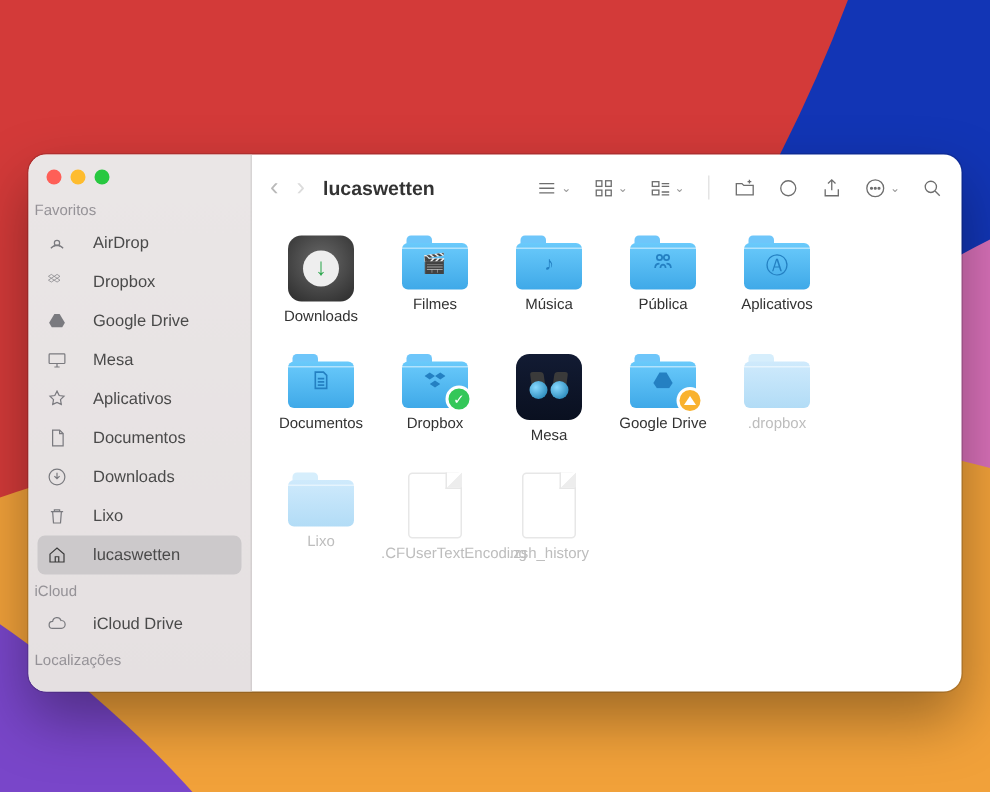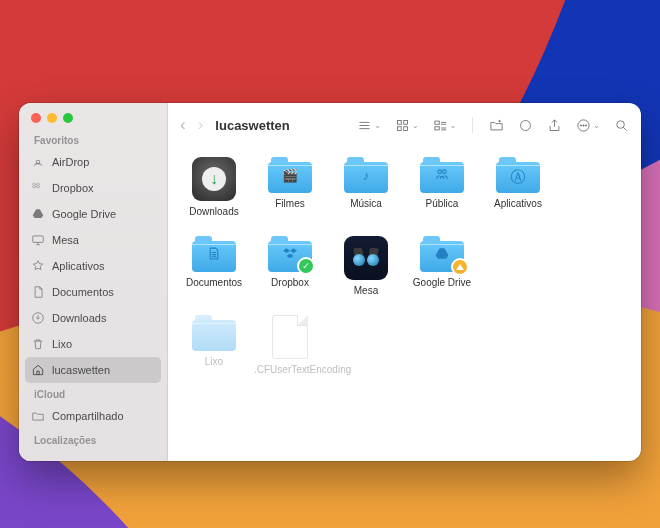--- a/index.html
+++ b/index.html
@@ -47,22 +47,22 @@
     border-right:1px solid rgba(0,0,0,.08);
     font-size:11px;color:var(--sidebar-txt);
     overflow:hidden;
     position:relative;
   }
   .traffic{display:flex;gap:6px;padding:10px 12px 6px;}
   .dot{width:10px;height:10px;border-radius:50%;}
   .dot.r{background:#fe5f57;}
   .dot.y{background:#febc2e;}
   .dot.g{background:#28c840;}
-  .sec-title{padding:6px 15px 3px;font-size:10px;color:var(--sidebar-sec);font-weight:700;}
-  .sb-item{display:flex;align-items:center;gap:7px;padding:4px 12px;height:18px;line-height:18px;cursor:default;}
+  .sec-title{padding:6px 4px 3px;font-size:10px;color:var(--sidebar-sec);font-weight:400;}
+  .sb-item{display:flex;align-items:center;gap:17px;padding:4px 12px;height:18px;line-height:18px;cursor:default;}
   .sb-item.sel{background:var(--sidebar-bg-sel);border-radius:5px;margin:0 6px;padding:4px 6px;}
   .sb-icon{width:14px;height:14px;display:flex;align-items:center;justify-content:center;color:#7a7a7f;}
   .sb-icon svg{width:14px;height:14px;stroke:#7a7a7f;fill:none;stroke-width:1.4;}
   .sb-icon.sel svg{stroke:#3b3b3b;}
   .fade{position:absolute;left:0;right:0;bottom:0;height:14px;background:linear-gradient(to bottom,rgba(229,224,225,0),#e5e0e1);} 
 
   
   .main{flex:1;display:flex;flex-direction:column;}
   .toolbar{height:44px;flex:0 0 44px;display:flex;align-items:center;padding:0 12px;gap:8px;}
   .nav-arrows{display:flex;gap:12px;color:#b9b9b9;}
@@ -215,24 +215,24 @@
             <path d="M10 20v-6h4v6"></path>
           </svg>
         </span>
         <span>lucaswetten</span>
       </div>
 
     <div class="sec-title">iCloud</div>
     <div class="sb-item">
         <span class="sb-icon">
           <svg viewBox="0 0 24 24">
-            <path d="M3 7h6l2 2h10v10H3z"></path>
-          </svg>
-        </span>
-        <span>Compartilhado</span>
+            <path d="M7 17a4 4 0 0 1 0-8 5 5 0 0 1 9.6-1A4 4 0 0 1 17 17z"></path>
+          </svg>
+        </span>
+        <span>iCloud Drive</span>
       </div>
 
     <div class="sec-title">Localizações</div>
 
     <div class="fade"></div>
   </div>
 
   <div class="main">
     <div class="toolbar">
       <div class="nav-arrows">
@@ -396,32 +396,46 @@
                 <div class="glyph"><svg width="14" height="12" viewBox="0 0 24 20">
                     <path d="M8 2h8l7 12-4 6H5L1 14z" fill="currentColor"></path>
                   </svg></div>
               </div>
               <div class="badge gd">
                 <div class="gd-tri"></div>
               </div>
             </div>
             <div class="label norm">Google Drive</div>
           </div>
+          <div class="cell">
+            <div style="position: relative;">
+              <div class="folder light">
+                <div class="f-back"></div>
+                <div class="f-body"></div>
+                <div class="glyph"></div>
+              </div>
+            </div>
+            <div class="label ghost">.dropbox</div>
+          </div>
         </div>
         <div class="row">
           <div class="cell">
             <div style="position: relative;">
               <div class="folder light">
                 <div class="f-back"></div>
                 <div class="f-body"></div>
                 <div class="glyph"></div>
               </div>
             </div>
             <div class="label ghost">Lixo</div>
           </div>
           <div class="cell">
             <div class="file"></div>
             <div class="label ghost">.CFUserTextEncoding</div>
           </div>
+          <div class="cell">
+            <div class="file"></div>
+            <div class="label ghost">.zsh_history</div>
+          </div>
         </div>
       </div>
   </div>
 </div>
 
 </body></html>

